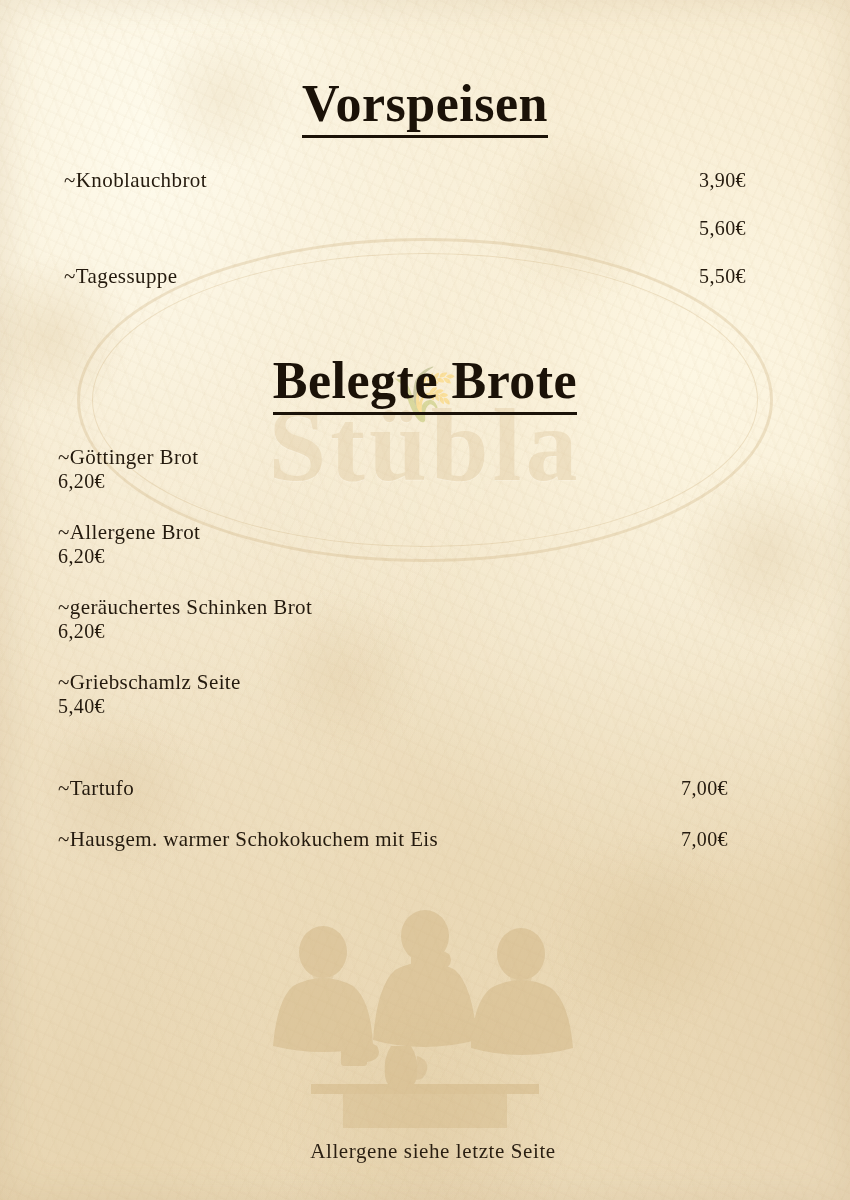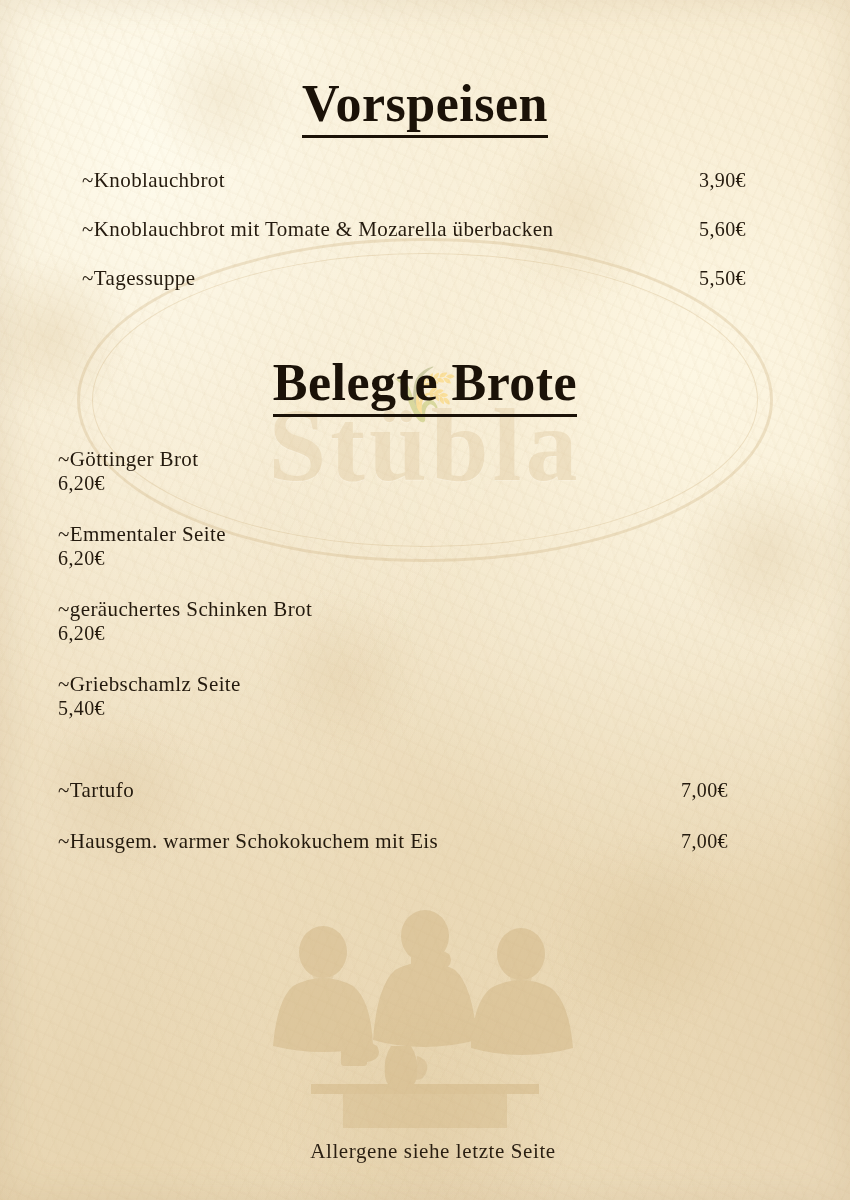--- a/index.html
+++ b/index.html
@@ -153,21 +153,21 @@
   }
   .item .spacer { flex: 1 1 auto; }
   .item .price {
     flex: 0 0 auto;
     white-space: nowrap;
     font-size: 20px;
   }
 
   
   .s1 .items { padding: 0 46px 0 6px; }
-  .s1 .item { margin-bottom: 24px; margin-left: 18px; }
+  .s1 .item { margin-bottom: 24px; }
   .s2 .items { padding: 0 60px 0 0; }
   .s2 .item { margin-bottom: 27px; flex-direction: column; }
   .s3 .items { padding: 0 64px 0 0; }
   .s3 .item { margin-bottom: 26px; gap: 44px; }
 
   .footer-note {
     position: absolute;
     left: 0;
     right: 0;
     bottom: 36px;
@@ -241,21 +241,20 @@
       <h1 class="section-title">
         <span class="u">Vorspeisen</span>
       </h1>
       <div class="items">
         <div class="item">
           <span class="name">~Knoblauchbrot</span>
           <span class="spacer"></span>
           <span class="price">3,90€</span>
         </div>
         <div class="item">
-          <span class="name">~Knoblauchbrot mit Tomate &amp; Mozarella überbacken</span>
           <span class="spacer"></span>
           <span class="price">5,60€</span>
         </div>
         <div class="item">
           <span class="name">~Tagessuppe</span>
           <span class="spacer"></span>
           <span class="price">5,50€</span>
         </div>
       </div>
     </div>
@@ -264,21 +263,21 @@
       <h1 class="section-title">
         <span class="u">Belegte Brote</span>
       </h1>
       <div class="items">
         <div class="item">
           <span class="name">~Göttinger Brot</span>
           <span class="spacer"></span>
           <span class="price">6,20€</span>
         </div>
         <div class="item">
-          <span class="name">~Emmentaler Seite</span>
+          <span class="name">~Allergene Brot</span>
           <span class="spacer"></span>
           <span class="price">6,20€</span>
         </div>
         <div class="item">
           <span class="name">~geräuchertes Schinken Brot</span>
           <span class="spacer"></span>
           <span class="price">6,20€</span>
         </div>
         <div class="item">
           <span class="name">~Griebschamlz Seite</span>

